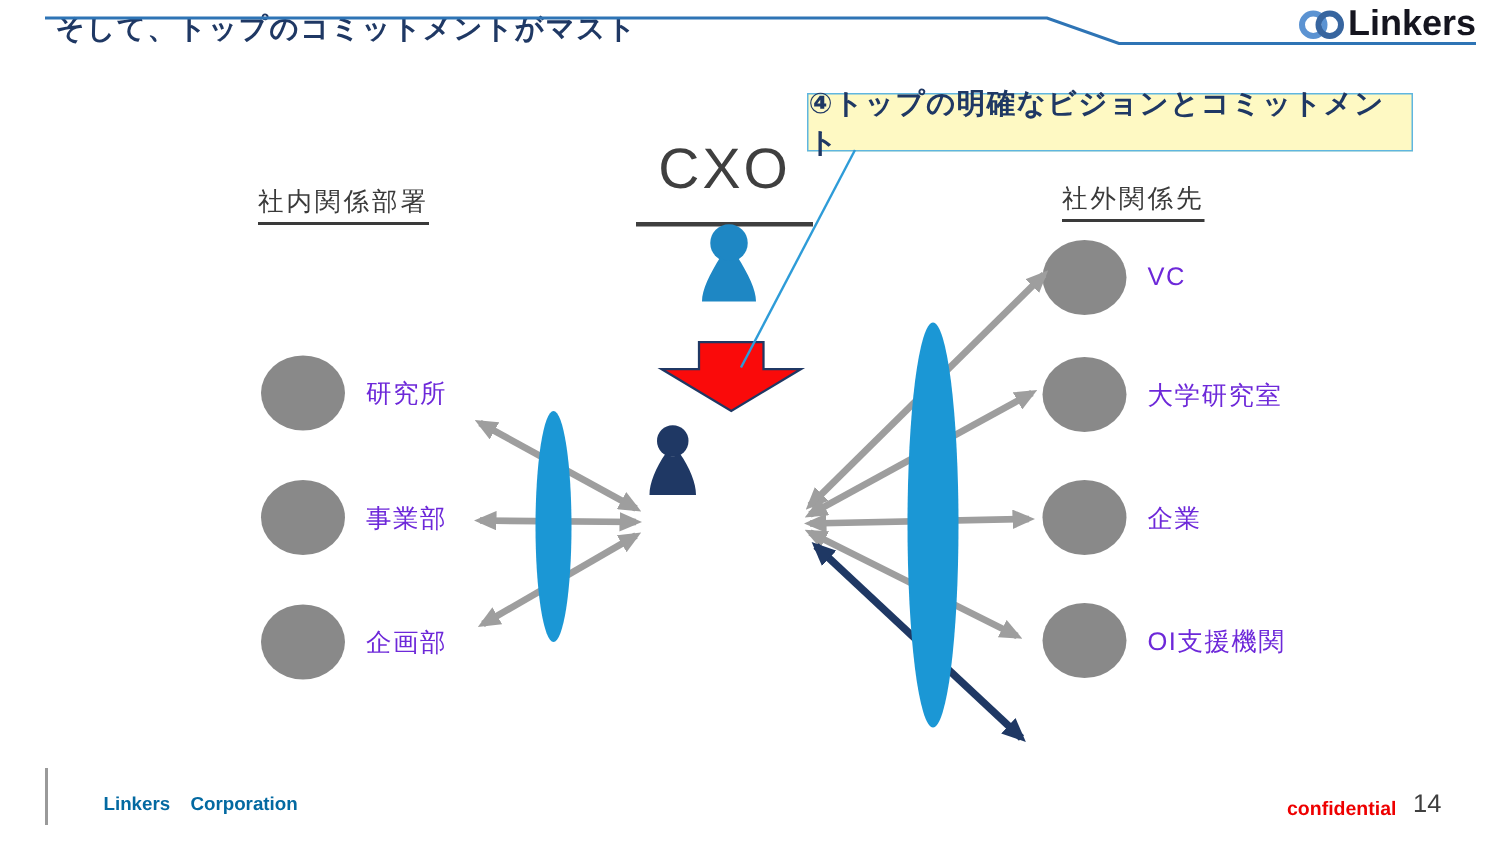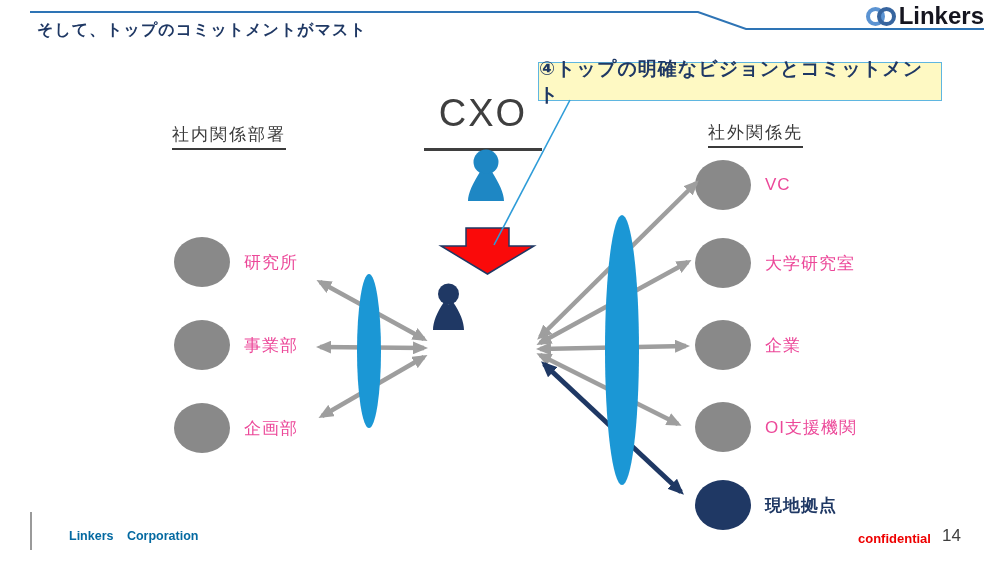--- a/index.html
+++ b/index.html
@@ -2,22 +2,22 @@
 <html><head>
 <meta charset="utf-8">
 <style>
   * { margin: 0; padding: 0; box-sizing: border-box; }
   html, body { width: 1000px; height: 563px; }
   body { font-family: "Liberation Sans", "DejaVu Sans", sans-serif; background: #ffffff; overflow: hidden; }
   #slide { position: relative; width: 1000px; height: 563px; background: #ffffff; }
 
   
   .slide-title {
-    position: absolute; left: 37px; top: 20px;
-    font-size: 16px; font-weight: bold; color: #1f3864; letter-spacing: 1px;
+    position: absolute; left: 37px; top: 6px;
+    font-size: 19px; font-weight: bold; color: #1f3864; letter-spacing: 1px;
   }
   .logo { position: absolute; right: 16px; top: 3px; display: flex; align-items: center; height: 26px; }
   .logo-ring { display: inline-block; width: 19px; height: 19px; border-radius: 50%; }
   .ring1 { border: 4px solid #5b93d2; }
   .ring2 { border: 4px solid #37659f; margin-left: -8px; }
   .logo-text { font-size: 24px; font-weight: bold; color: #15151f; margin-left: 3px; letter-spacing: 0px; }
 
   
   .callout {
     position: absolute; left: 538px; top: 62px; width: 404px; height: 39px;
@@ -40,21 +40,21 @@
   }
   .header-left  { left: 172px; top: 123px; }
   .header-right { left: 708px; top: 121px; font-family: Liberation Serif, serif; }
 
   
   .row { position: absolute; display: flex; align-items: center; gap: 14px; }
   .row-left  { left: 174px; }
   .row-right { left: 695px; }
   .circle { width: 56px; height: 50px; border-radius: 50%; background: #898989; flex: 0 0 auto; }
   .circle.navy { background: #1f3864; }
-  .row-label { font-size: 17px; color: #ec4899; letter-spacing: 1px; white-space: nowrap; }
+  .row-label { font-size: 17px; color: #6d28d9; letter-spacing: 1px; white-space: nowrap; }
   .row-label.navy { color: #1f3864; font-weight: bold; }
 
   
   .center-box {
     position: absolute; left: 430px; top: 313px; width: 104px; height: 64px;
     background: #8faadc; border: 1px solid #7d90c8;
     display: flex; align-items: center; justify-content: center;
     font-size: 18px; font-weight: 600; color: #27354f; letter-spacing: 2px;
   }
 
@@ -111,24 +111,20 @@
     <span class="row-label">大学研究室</span>
   </div>
   <div class="row row-right" style="top:320px">
     <span class="circle"></span>
     <span class="row-label">企業</span>
   </div>
   <div class="row row-right" style="top:402px">
     <span class="circle"></span>
     <span class="row-label">OI支援機関</span>
   </div>
-  <div class="row row-right" style="top:480px">
-    <span class="circle navy"></span>
-    <span class="row-label navy">現地拠点</span>
-  </div>
 
 
   <div class="footer-bar"></div>
   <div class="footer-company">Linkers Corporation</div>
   <div class="confidential">confidential</div>
   <div class="page-number">14</div>
 
   <svg class="gfx" width="1000" height="563" viewBox="0 0 1000 563">
     <defs>
       <marker id="mg" orient="auto-start-reverse" markerUnits="userSpaceOnUse" markerWidth="15" markerHeight="13" refX="11" refY="6.5" viewBox="0 0 15 13">

